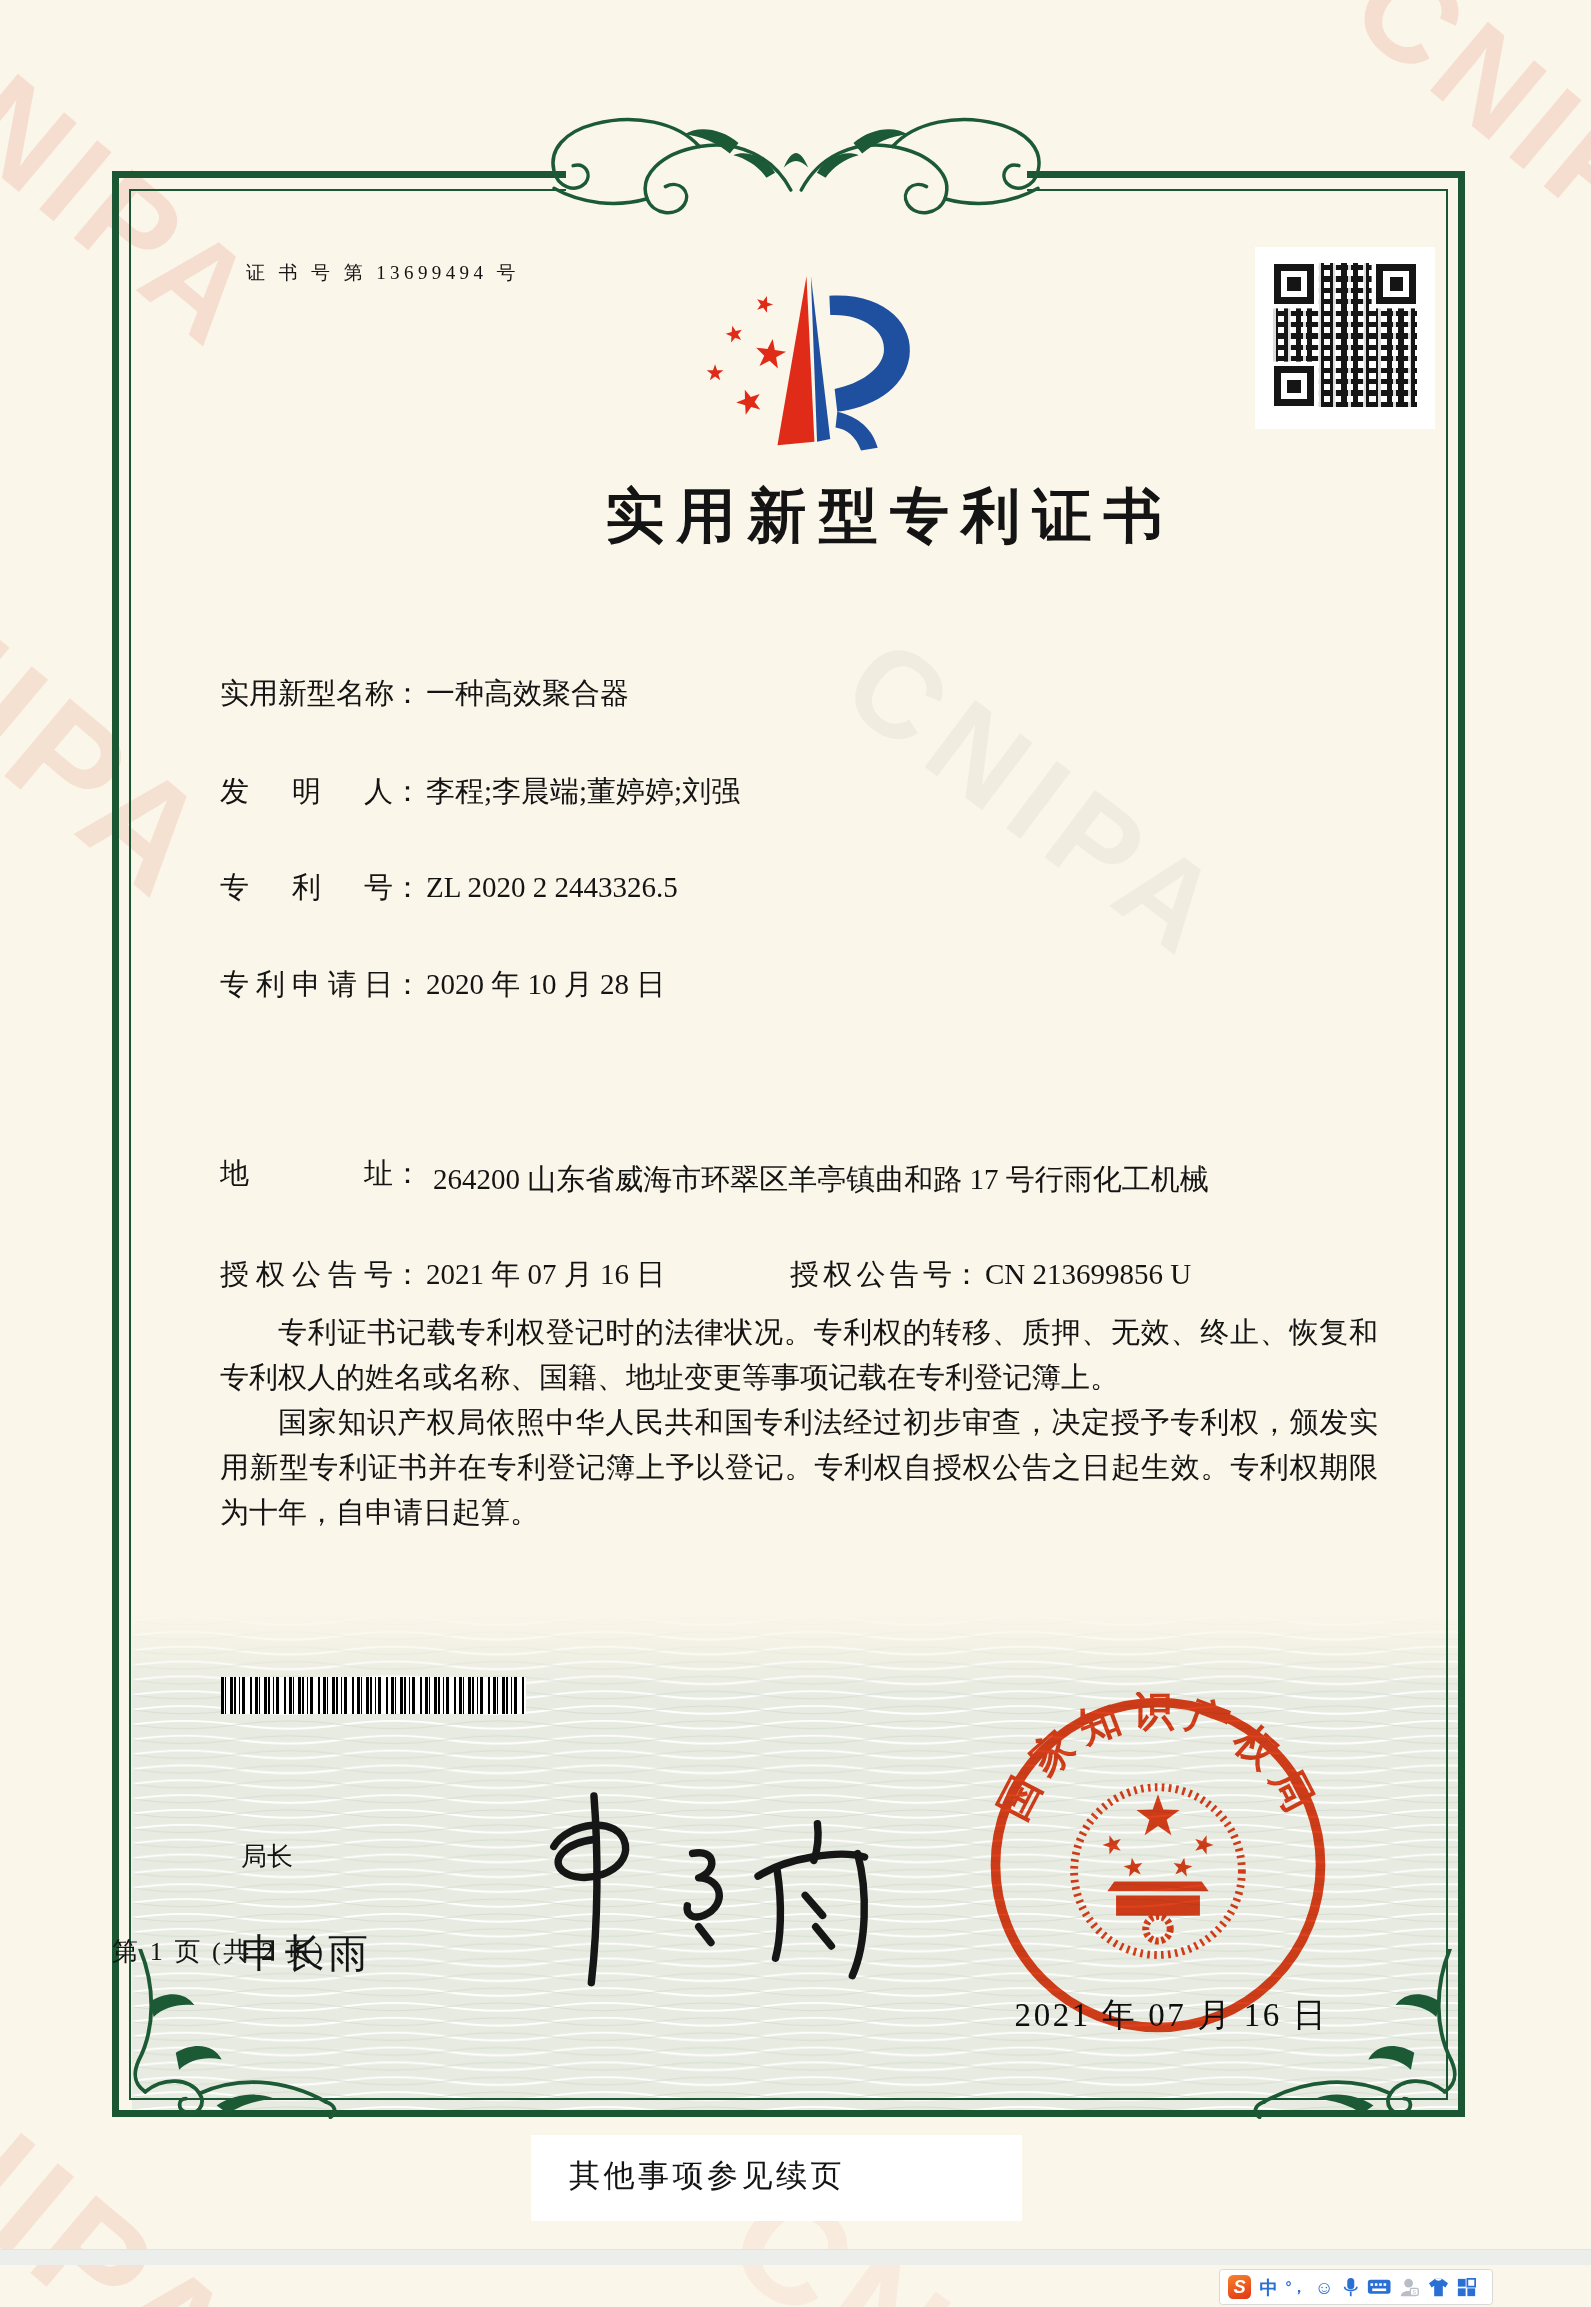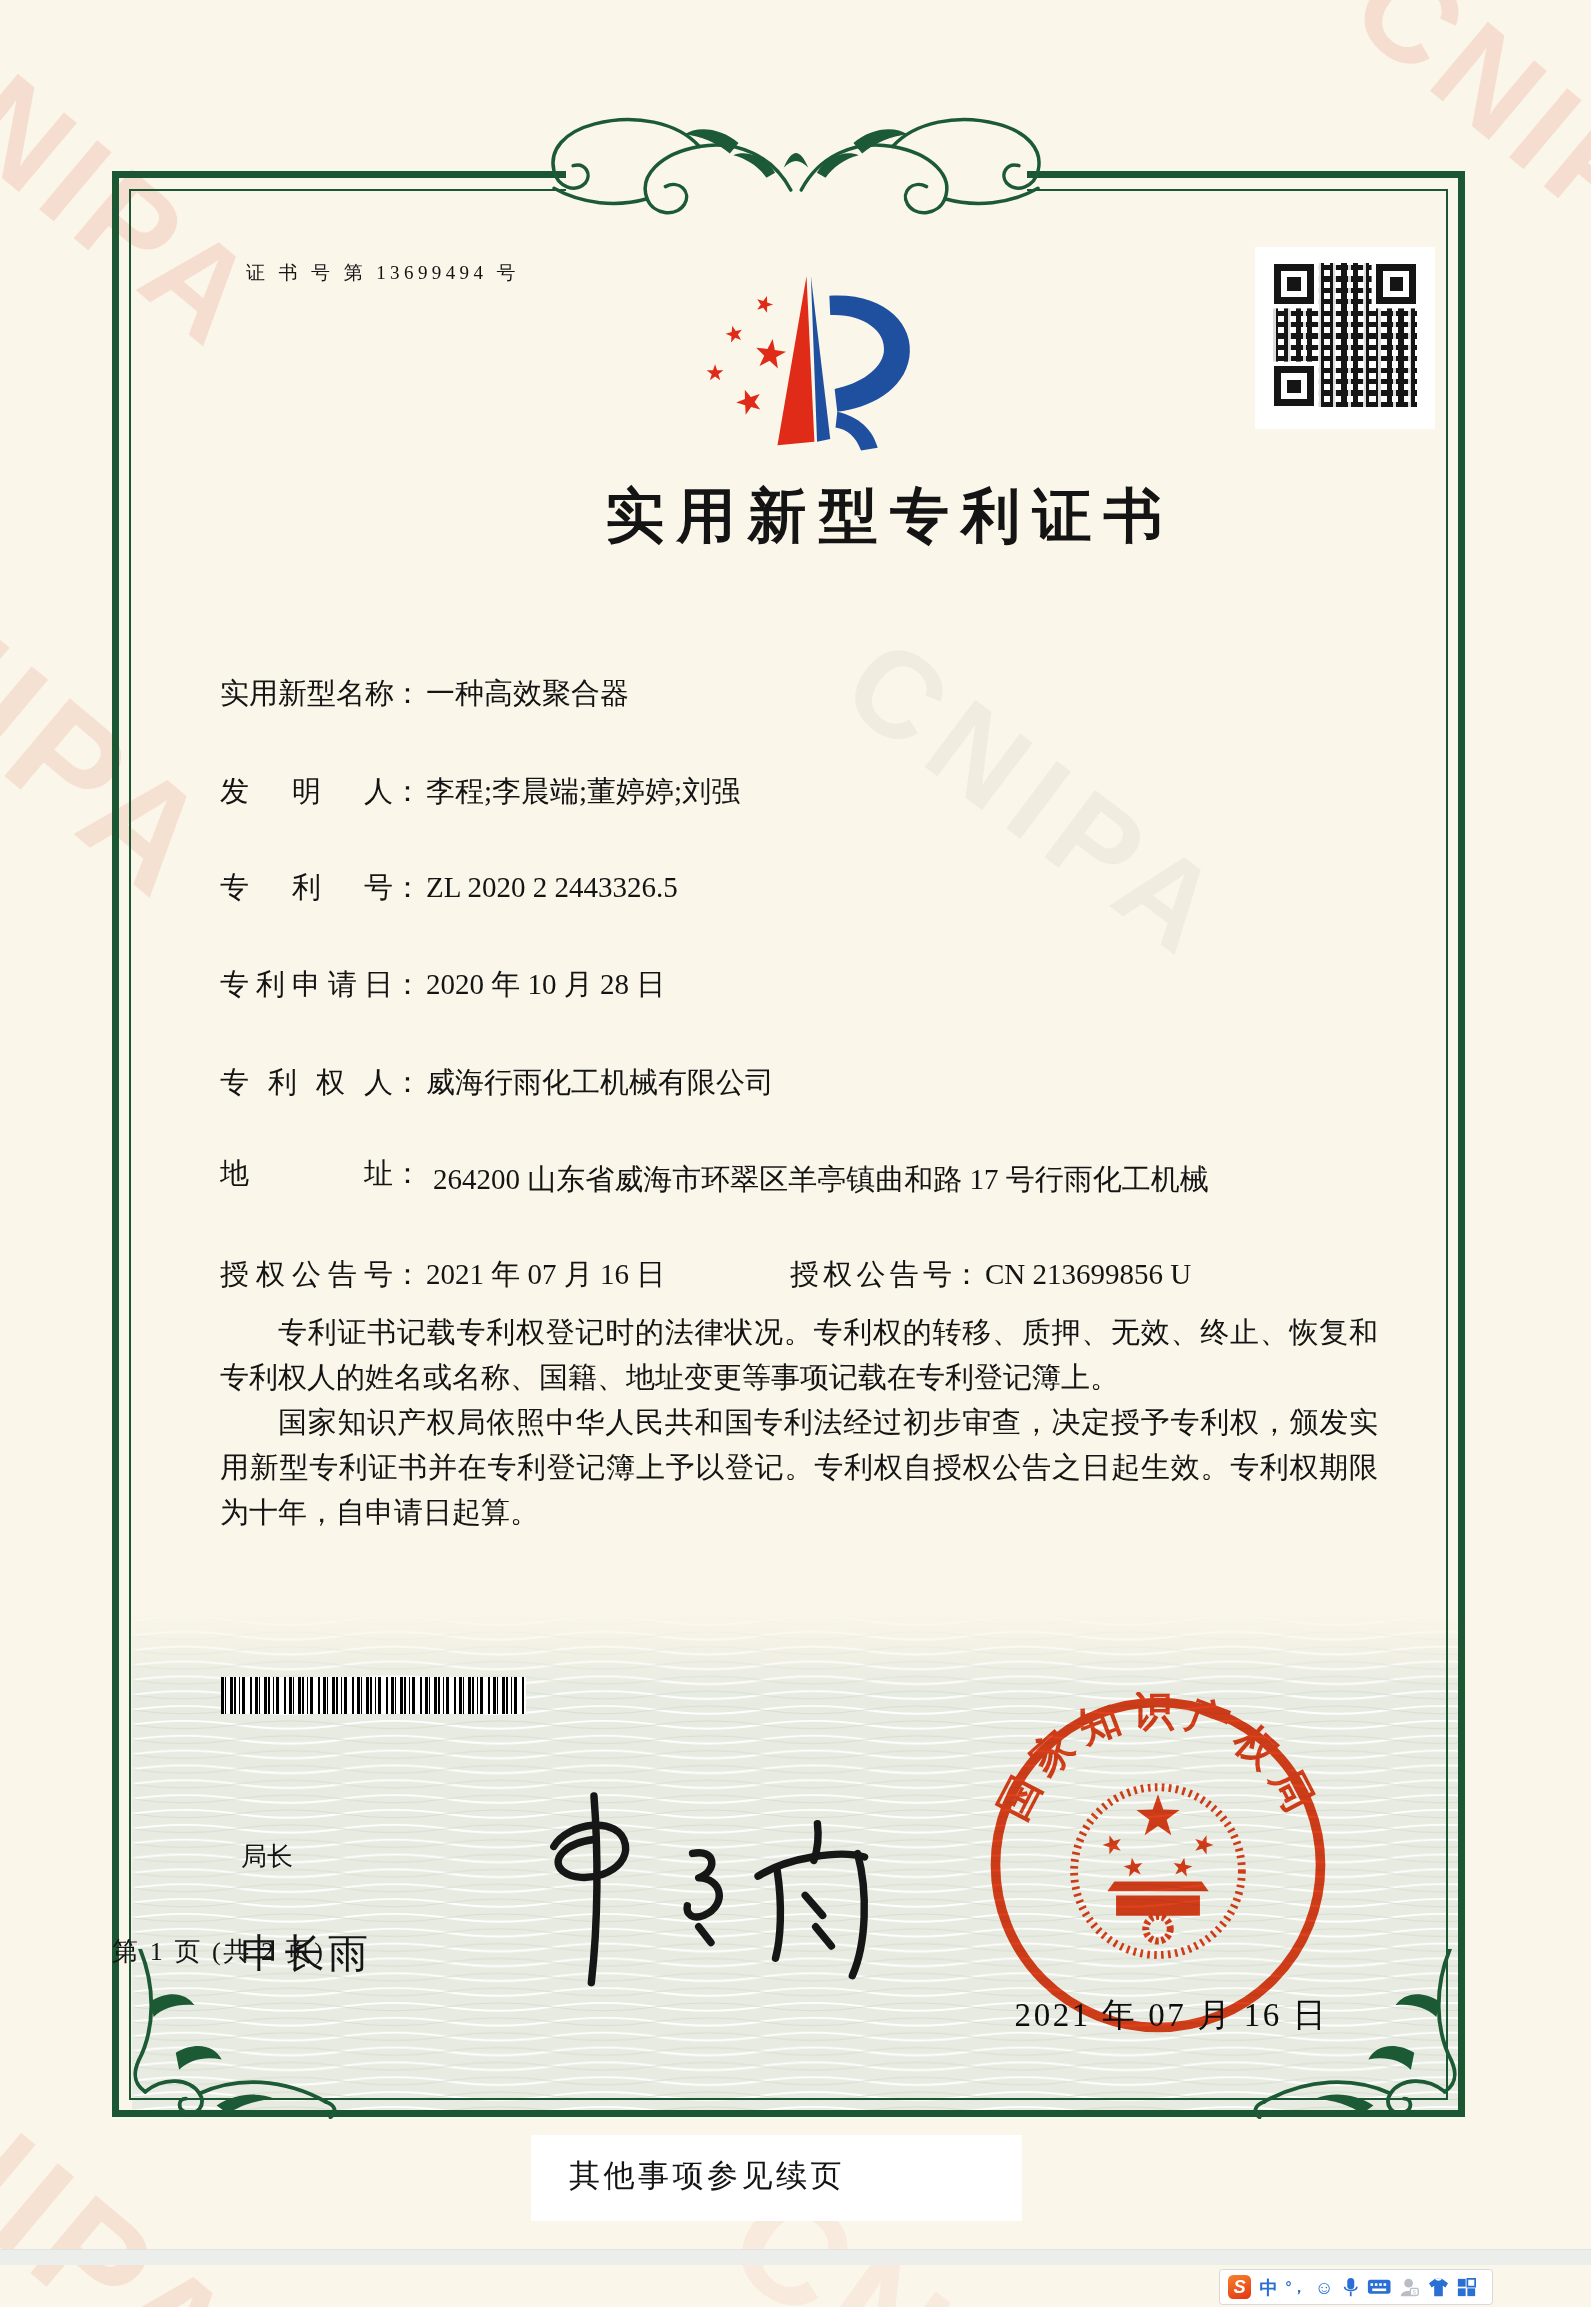--- a/index.html
+++ b/index.html
@@ -177,23 +177,20 @@
   </div>
   <div class="row" style="top:772px">
     <span class="lab">发明人</span><span class="colon">：</span><span>李程;李晨端;董婷婷;刘强</span>
   </div>
   <div class="row" style="top:868px">
     <span class="lab">专利号</span><span class="colon">：</span><span>ZL 2020 2 2443326.5</span>
   </div>
   <div class="row" style="top:965px">
     <span class="lab">专利申请日</span><span class="colon">：</span><span>2020 年 10 月 28 日</span>
   </div>
-  <div class="row" style="top:1063px">
-    <span class="lab">专利权人</span><span class="colon">：</span><span>威海行雨化工机械有限公司</span>
-  </div>
   <div class="row" style="top:1154px">
     <span class="lab">地址</span><span class="colon">：</span>
   </div>
   <div class="addr-val">264200 山东省威海市环翠区羊亭镇曲和路 17 号行雨化工机械</div>
   <div class="row" style="top:1255px">
     <span class="lab">授权公告号</span><span class="colon">：</span><span>2021 年 07 月 16 日</span>
   </div>
   <div class="row" style="left:790px;top:1255px">
     <span class="lab-sm">授权公告号</span><span class="colon">：</span><span>CN 213699856 U</span>
   </div>

